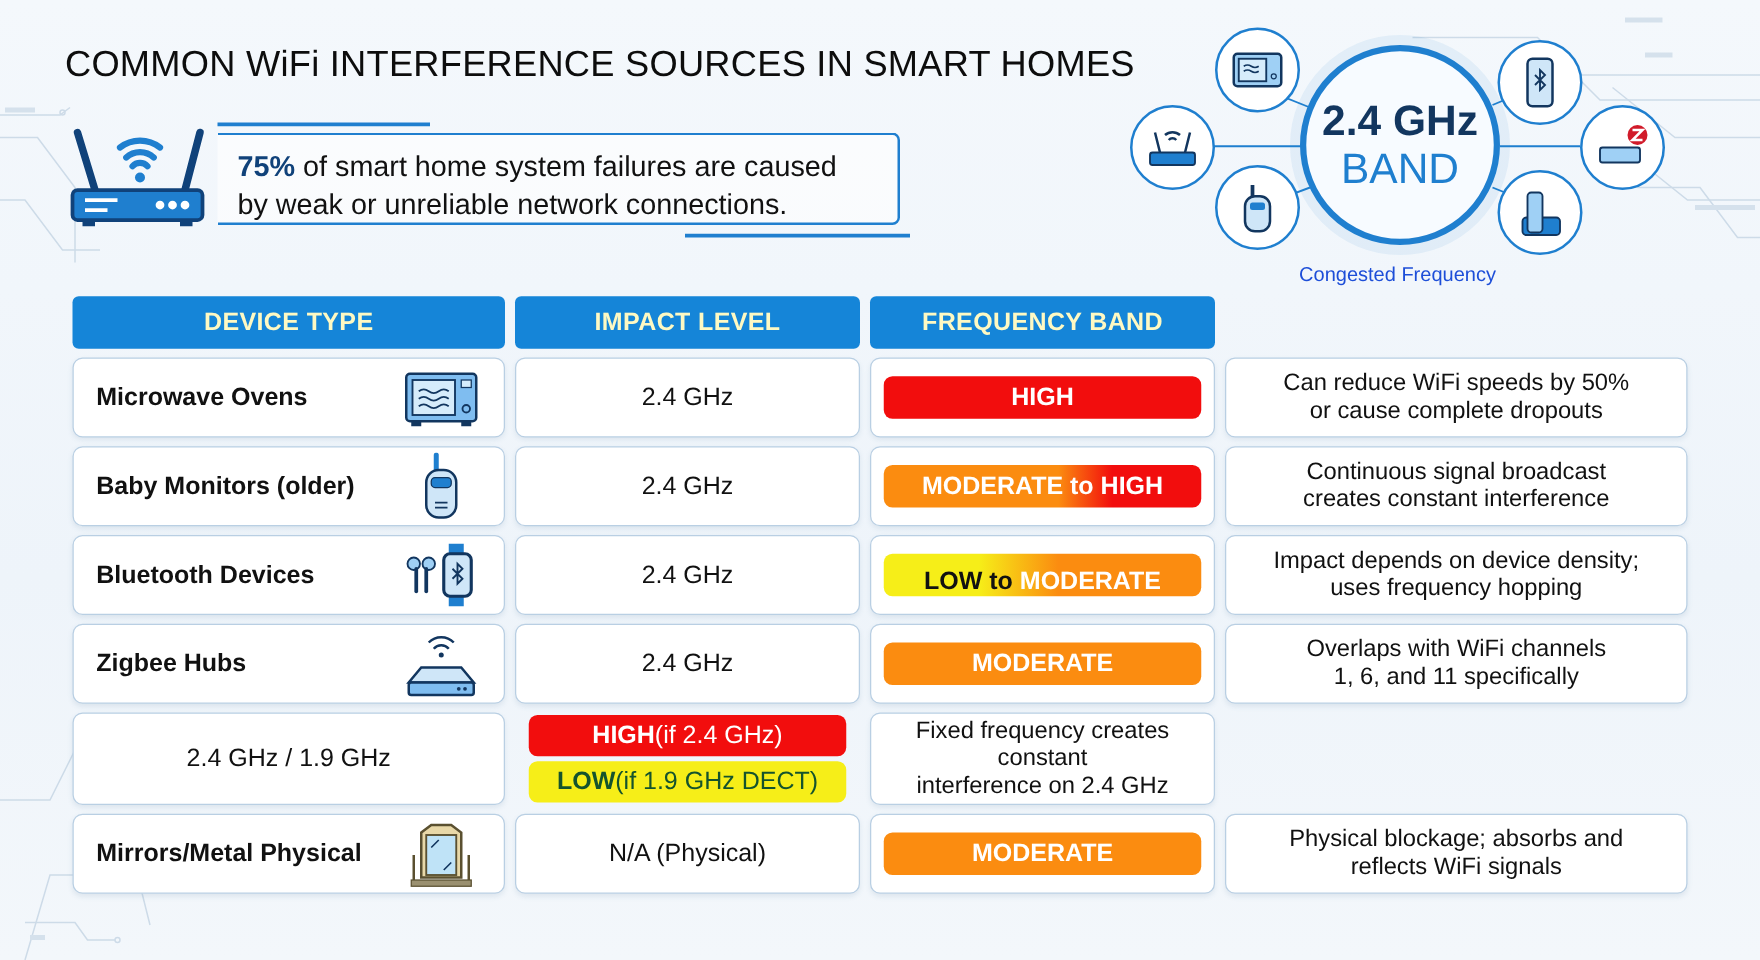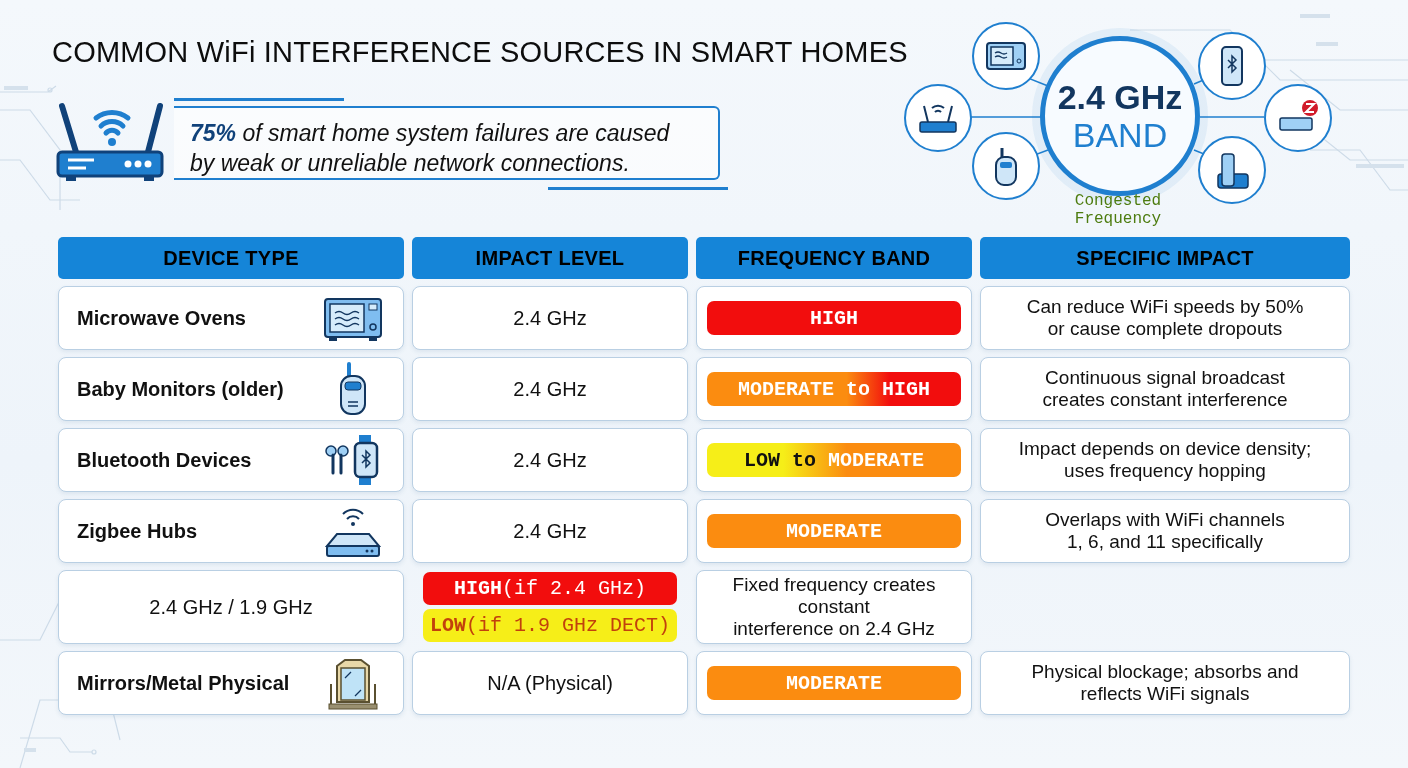--- a/index.html
+++ b/index.html
@@ -21,71 +21,71 @@
   .router-icon { position: absolute; left: 0; top: 2px; width: 112px; height: 86px; }
   .stat-box {
     position: absolute; left: 118px; top: 12px; width: 546px; height: 74px;
     border: 2px solid #1f7fcf; border-left: none; border-radius: 0 6px 6px 0;
     background: rgba(255,255,255,0.6);
   }
   .stat-box::before { content:""; position:absolute; left:0; top:-10px; width:170px; height:3px; background:#1f7fcf; }
   .stat-box::after { content:""; position:absolute; right:-10px; bottom:-12px; width:180px; height:3px; background:#1f7fcf; }
   .stat-text {
     position: absolute; left: 134px; top: 24px; width: 540px;
-    font-size: 23px; line-height: 30px; color: #111; font-style: italic;
+    font-size: 23px; line-height: 30px; color: #111;
   }
   .stat-pct { color: #10427a; font-weight: 700; }
 
   .band-wrap { position: absolute; left: 898px; top: 0; width: 510px; height: 230px; }
   .band-circle {
     position: absolute; left: 142px; top: 36px; width: 160px; height: 160px;
     border-radius: 50%; border: 5px solid #1f7fcf; background: #f7fbff;
     box-shadow: 0 0 0 8px rgba(31,127,207,0.08);
     display: flex; flex-direction: column; align-items: center; justify-content: center;
   }
   .band-freq { font-size: 34px; font-weight: 700; color: #12365f; line-height: 38px; }
   .band-label { font-size: 34px; font-weight: 400; color: #1f7fcf; line-height: 38px; }
-  .band-caption { position: absolute; left: 130px; top: 192px; width: 180px; text-align: center; font-size: 16px; color: #4d7c0f; font-family: Liberation Mono, monospace; }
+  .band-caption { position: absolute; left: 130px; top: 212px; width: 180px; text-align: center; font-size: 16px; color: #1d4ed8; }
   .sat {
     position: absolute; width: 68px; height: 68px; border-radius: 50%;
     border: 2px solid #1f7fcf; background: #fff;
     display: flex; align-items: center; justify-content: center;
   }
   .sat svg { width: 44px; height: 44px; }
 
   .table { position: absolute; left: 58px; top: 237px; width: 1292px; }
   .hdr-row, .row { display: grid; grid-template-columns: 346px 276px 276px 370px; column-gap: 8px; }
   .hdr-cell {
     height: 42px; background: #1585d8; border-radius: 5px;
-    color: #000000; font-weight: 700; font-size: 20px;
+    color: #fef9c3; font-weight: 700; font-size: 20px;
     display: flex; align-items: center; justify-content: center; letter-spacing: 0.3px;
   }
   .row { margin-top: 7px; height: 64px; }
   .row.tall { height: 74px; }
   .cell {
     background: #fff; border: 1.5px solid #b9cfe3; border-radius: 8px;
     box-shadow: 0 2px 4px rgba(80,120,160,0.12);
     display: flex; align-items: center; justify-content: center;
     font-size: 20px; color: #111; text-align: center; line-height: 23px;
   }
   .cell.device { justify-content: space-between; padding: 0 20px 0 18px; font-weight: 700; text-align: center; }
   .cell.device svg { width: 60px; height: 54px; flex: none; }
   .cell.impact { padding: 0 10px; }
   .cell.multi { flex-direction: column; gap: 4px; background: transparent; border: none; box-shadow: none; padding: 0 14px; }
   .pill {
     width: 254px; height: 34px; border-radius: 7px;
     display: flex; align-items: center; justify-content: center;
-    font-size: 20px; font-weight: 700; color: #fff; font-family: Liberation Mono, monospace;
+    font-size: 20px; font-weight: 700; color: #fff;
   }
   .pill.high { background: #f20d0d; }
   .pill.modhigh { background: linear-gradient(90deg, #fb8c10 0%, #fb8c10 55%, #f20d0d 72%, #f20d0d 100%); }
-  .pill.lowmod { background: linear-gradient(90deg, #f6ee18 0%, #f6ee18 30%, #fb8c10 55%, #fb8c10 100%); }
+  .pill.lowmod { background: linear-gradient(90deg, #f6ee18 0%, #f6ee18 30%, #fb8c10 55%, #fb8c10 100%); align-items: flex-end; }
   .pill.lowmod .dark { color: #111; }
   .pill.moderate { background: #fb8c10; }
-  .pill.low { background: #f6ee18; color: #c2410c; }
+  .pill.low { background: #f6ee18; color: #14532d; }
   .pill .light { font-weight: 400; }
   .pill-sm { height: 33px; }
   .spec { font-size: 19px; line-height: 22px; }
 </style>
 </head>
 <body>
 
 <svg class="circuit" width="1408" height="768" viewBox="0 0 1408 768">
   <g stroke="#cddbe8" stroke-width="1.2" fill="none">
     <path d="M0 92 H48 l8 -6"></path>
@@ -195,21 +195,20 @@
         <rect x="12" y="6" width="12" height="32" rx="3" fill="#9fd0f5" stroke="#12365f" stroke-width="1.5"></rect>
       </svg>
   </div>
 </div>
 
 <div class="table">
   <div class="hdr-row">
     <div class="hdr-cell">DEVICE TYPE</div>
     <div class="hdr-cell">IMPACT LEVEL</div>
     <div class="hdr-cell">FREQUENCY BAND</div>
-    <div class="hdr-cell">SPECIFIC IMPACT</div>
   </div>
 
   <div class="row">
     <div class="cell device">
       <span>Microwave Ovens</span>
       <svg viewBox="0 0 60 54">
           <rect x="2" y="8" width="56" height="38" rx="3" fill="#7fbdf0" stroke="#12365f" stroke-width="2"></rect>
           <rect x="7" y="13" width="34" height="28" fill="#d6ecfb" stroke="#12365f" stroke-width="1.5"></rect>
           <path d="M12 22 q4 -3 8 0 t8 0 t8 0 M12 28 q4 -3 8 0 t8 0 t8 0 M12 34 q4 -3 8 0 t8 0 t8 0" stroke="#12365f" fill="none" stroke-width="1.4"></path>
           <rect x="46" y="13" width="8" height="6" fill="#d6ecfb" stroke="#12365f"></rect>

